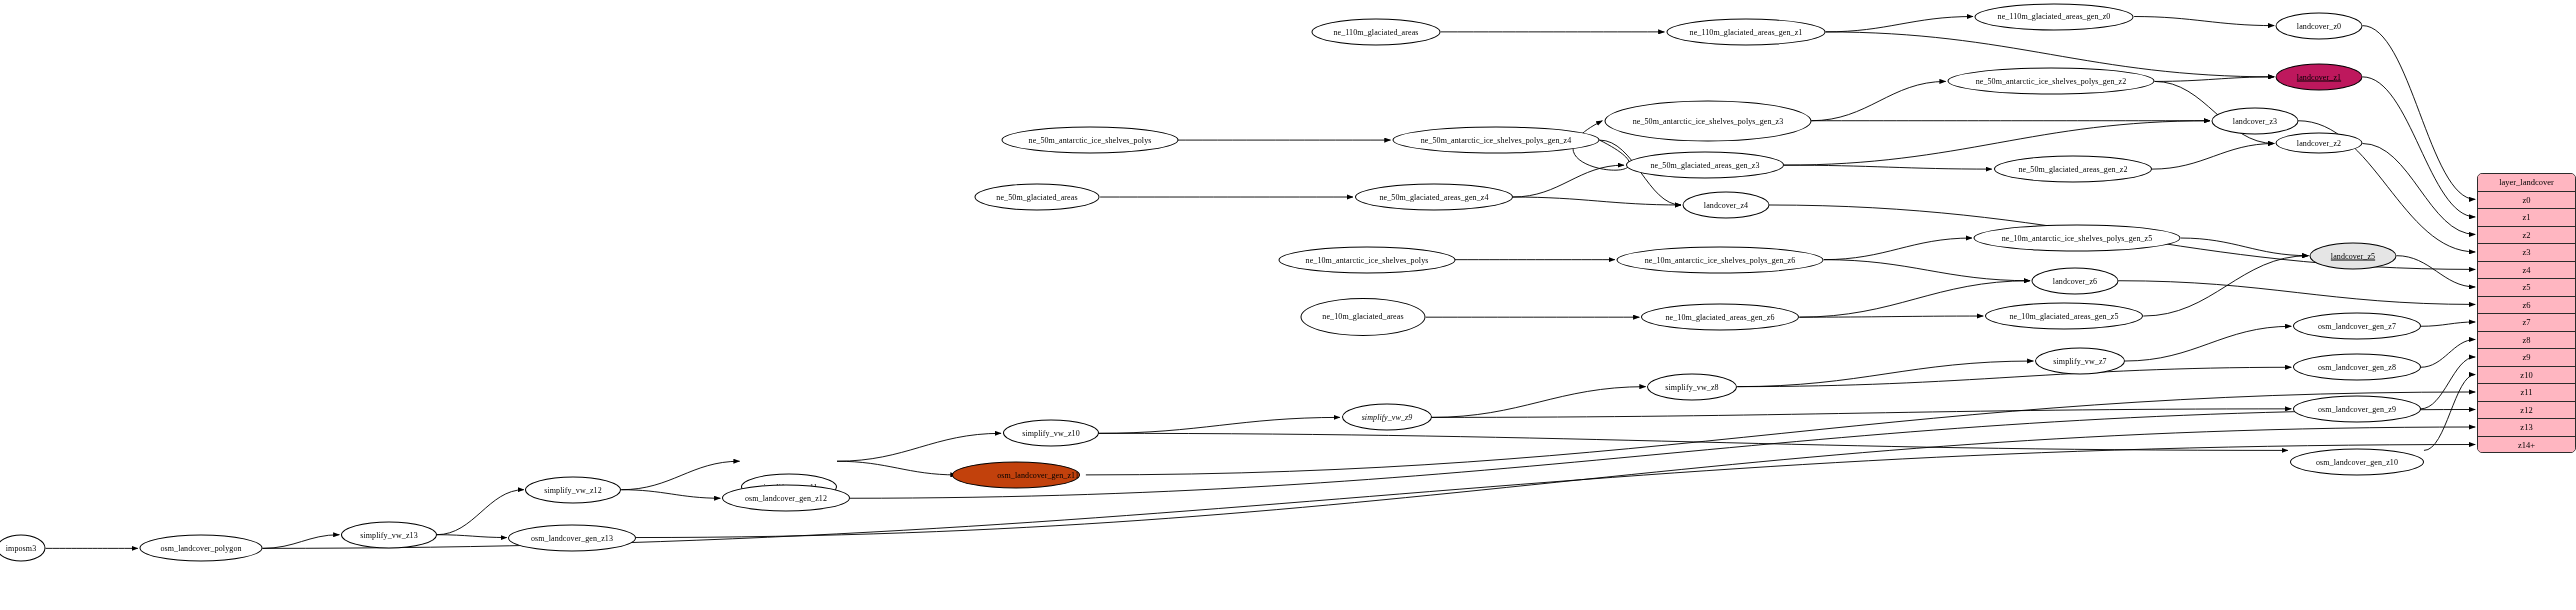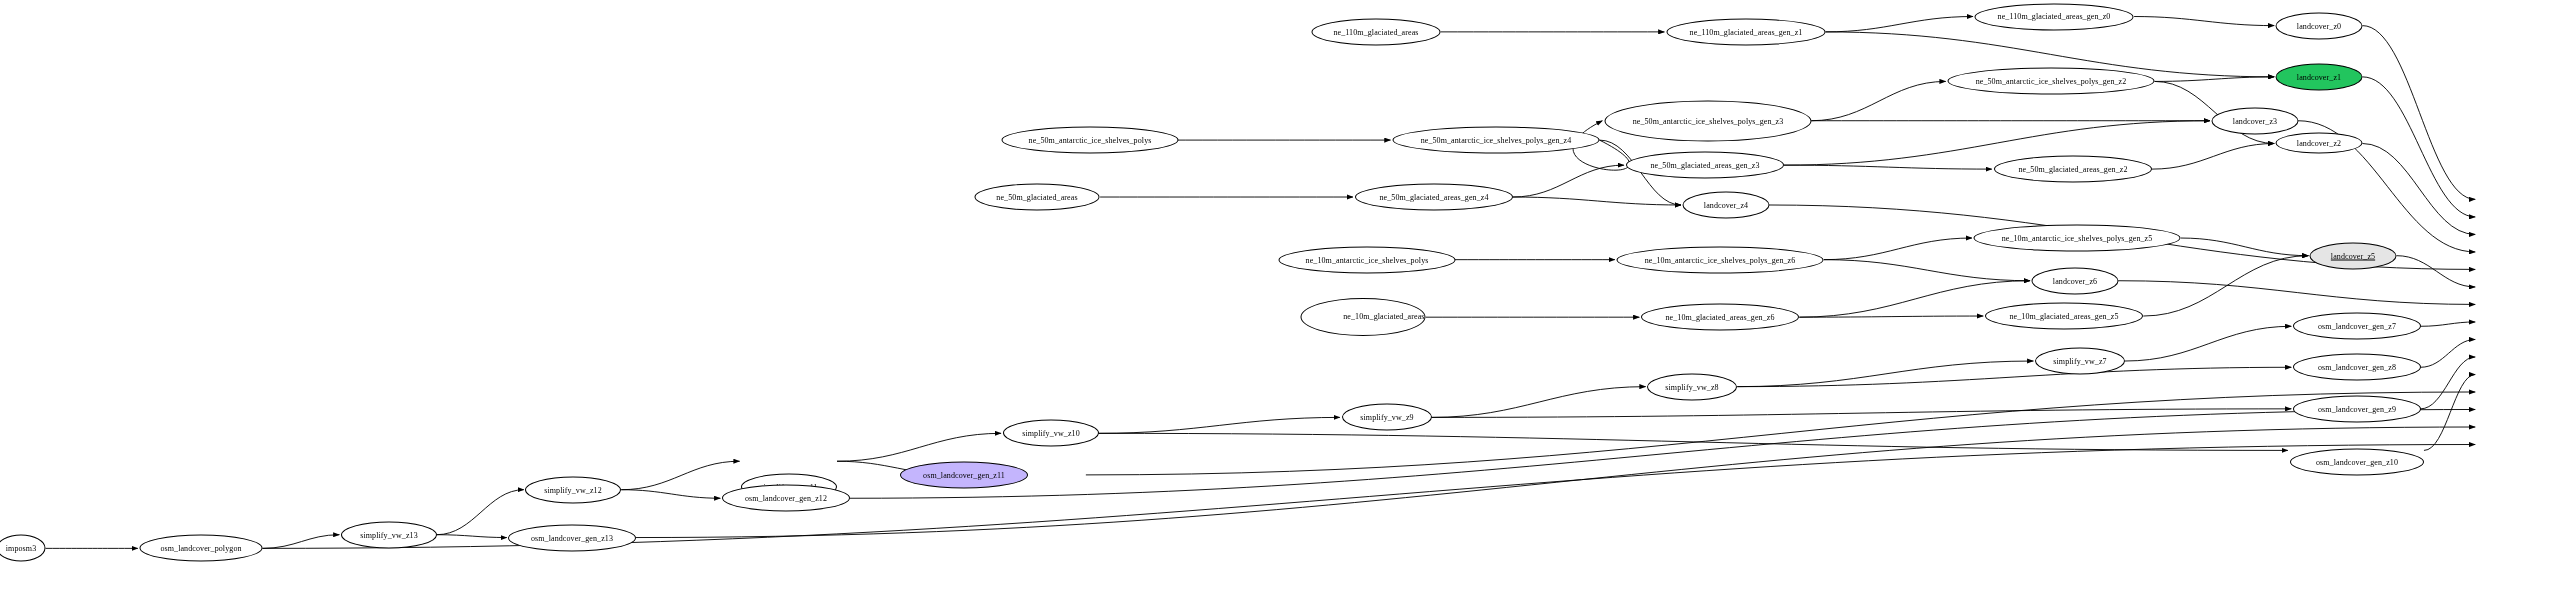--- a/index.html
+++ b/index.html
@@ -117,21 +117,21 @@
       </div>
       <div class="node" style="left: 1746px; top: 32px; width: 159px; height: 27px; background: rgb(255, 255, 255); border-color: rgb(0, 0, 0);">
         <span>ne_110m_glaciated_areas_gen_z1</span>
       </div>
       <div class="node" style="left: 2054px; top: 16.5px; width: 159px; height: 27px; background: rgb(255, 255, 255); border-color: rgb(0, 0, 0);">
         <span>ne_110m_glaciated_areas_gen_z0</span>
       </div>
       <div class="node" style="left: 2319px; top: 26px; width: 87px; height: 27px; background: rgb(255, 255, 255); border-color: rgb(0, 0, 0);">
         <span>landcover_z0</span>
       </div>
-      <div class="node" style="left: 2319px; top: 77px; width: 87px; height: 27px; background: #22c55e; border-color: rgb(0, 0, 0);">
+      <div class="node" style="left: 2319px; top: 77px; width: 87px; height: 27px; background: #be185d; border-color: rgb(0, 0, 0); text-decoration: underline;">
         <span>landcover_z1</span>
       </div>
       <div class="node" style="left: 2051px; top: 81px; width: 207px; height: 27px; background: rgb(255, 255, 255); border-color: rgb(0, 0, 0);">
         <span>ne_50m_antarctic_ice_shelves_polys_gen_z2</span>
       </div>
       <div class="node" style="left: 2319px; top: 143px; width: 87px; height: 21px; background: rgb(255, 255, 255); border-color: rgb(0, 0, 0);">
         <span>landcover_z2</span>
       </div>
       <div class="node" style="left: 1090px; top: 140px; width: 177px; height: 27px; background: rgb(255, 255, 255); border-color: rgb(0, 0, 0);">
         <span>ne_50m_antarctic_ice_shelves_polys</span>
@@ -168,72 +168,90 @@
       </div>
       <div class="node" style="left: 2077px; top: 238px; width: 207px; height: 27px; background: rgb(255, 255, 255); border-color: rgb(0, 0, 0);">
         <span>ne_10m_antarctic_ice_shelves_polys_gen_z5</span>
       </div>
       <div class="node" style="left: 2353px; top: 256px; width: 87px; height: 27px; background: #e5e5e5; border-color: rgb(0, 0, 0); text-decoration: underline;">
         <span>landcover_z5</span>
       </div>
       <div class="node" style="left: 2075px; top: 281px; width: 87px; height: 27px; background: rgb(255, 255, 255); border-color: rgb(0, 0, 0);">
         <span>landcover_z6</span>
       </div>
-      <div class="node" style="left: 1363px; top: 317px; width: 125px; height: 38px; background: rgb(255, 255, 255); border-color: rgb(0, 0, 0); justify-content: flex-end;">
+      <div class="node" style="left: 1363px; top: 317px; width: 125px; height: 38px; background: rgb(255, 255, 255); border-color: rgb(0, 0, 0);">
         <span>ne_10m_glaciated_areas</span>
       </div>
       <div class="node" style="left: 1720px; top: 317px; width: 158px; height: 27px; background: rgb(255, 255, 255); border-color: rgb(0, 0, 0);">
         <span>ne_10m_glaciated_areas_gen_z6</span>
       </div>
       <div class="node" style="left: 2064px; top: 316px; width: 158px; height: 27px; background: rgb(255, 255, 255); border-color: rgb(0, 0, 0);">
         <span>ne_10m_glaciated_areas_gen_z5</span>
       </div>
       <div class="node" style="left: 2357px; top: 326px; width: 128px; height: 27px; background: rgb(255, 255, 255); border-color: rgb(0, 0, 0);">
         <span>osm_landcover_gen_z7</span>
       </div>
       <div class="node" style="left: 2080px; top: 361px; width: 90px; height: 27px; background: rgb(255, 255, 255); border-color: rgb(0, 0, 0);">
         <span>simplify_vw_z7</span>
       </div>
       <div class="node" style="left: 1692px; top: 387px; width: 90px; height: 27px; background: rgb(255, 255, 255); border-color: rgb(0, 0, 0);">
         <span>simplify_vw_z8</span>
       </div>
       <div class="node" style="left: 2357px; top: 367px; width: 128px; height: 27px; background: rgb(255, 255, 255); border-color: rgb(0, 0, 0);">
         <span>osm_landcover_gen_z8</span>
       </div>
-      <div class="node" style="left: 1387px; top: 417px; width: 90px; height: 27px; background: rgb(255, 255, 255); border-color: rgb(0, 0, 0);">
+      <div class="node" style="left: 1387px; top: 417px; width: 90px; height: 27px; background: rgb(255, 255, 255); border-color: rgb(0, 0, 0); font-style: italic;">
         <span>simplify_vw_z9</span>
       </div>
       <div class="node" style="left: 2357px; top: 409px; width: 128px; height: 27px; background: rgb(255, 255, 255); border-color: rgb(0, 0, 0);">
         <span>osm_landcover_gen_z9</span>
       </div>
       <div class="node" style="left: 1051px; top: 433px; width: 96px; height: 27px; background: rgb(255, 255, 255); border-color: rgb(0, 0, 0);">
         <span>simplify_vw_z10</span>
       </div>
       <div class="node" style="left: 2357px; top: 462px; width: 134px; height: 27px; background: rgb(255, 255, 255); border-color: rgb(0, 0, 0);">
         <span>osm_landcover_gen_z10</span>
       </div>
       <div class="node" style="left: 789px; top: 487px; width: 96px; height: 27px; background: rgb(255, 255, 255); border-color: rgb(0, 0, 0);">
         <span>simplify_vw_z11</span>
       </div>
-      <div class="node" style="left: 964px; top: 475px; width: 128px; height: 27px; background: #c4b5fd; border-color: rgb(0, 0, 0);">
+      <div class="node" style="left: 1016px; top: 475px; width: 128px; height: 27px; background: #c2410c; border-color: rgb(0, 0, 0); justify-content: flex-end;">
         <span>osm_landcover_gen_z11</span>
       </div>
       <div class="node" style="left: 573px; top: 490px; width: 96px; height: 27px; background: rgb(255, 255, 255); border-color: rgb(0, 0, 0);">
         <span>simplify_vw_z12</span>
       </div>
       <div class="node" style="left: 786px; top: 498px; width: 128px; height: 27px; background: rgb(255, 255, 255); border-color: rgb(0, 0, 0);">
         <span>osm_landcover_gen_z12</span>
       </div>
       <div class="node" style="left: 389px; top: 535px; width: 96px; height: 27px; background: rgb(255, 255, 255); border-color: rgb(0, 0, 0);">
         <span>simplify_vw_z13</span>
       </div>
       <div class="node" style="left: 572px; top: 538px; width: 128px; height: 27px; background: rgb(255, 255, 255); border-color: rgb(0, 0, 0);">
         <span>osm_landcover_gen_z13</span>
       </div>
       <div class="node" style="left: 201px; top: 548px; width: 123px; height: 27px; background: rgb(255, 255, 255); border-color: rgb(0, 0, 0);">
         <span>osm_landcover_polygon</span>
       </div>
       <div class="node" style="left: 21px; top: 548px; width: 49px; height: 27px; background: rgb(255, 255, 255); border-color: rgb(0, 0, 0);">
         <span>imposm3</span>
       </div>
+    </div>
+  <div class="rec" id="record" style="left: 2477px; top: 173px; width: 99px; height: 280px; background: rgb(255, 182, 193); border-color: rgb(43, 43, 43);">
+      <div class="cell head" style="height: 17.5px;">layer_landcover</div>
+      <div class="cell" style="height: 17.5px;">z0</div>
+      <div class="cell" style="height: 17.5px;">z1</div>
+      <div class="cell" style="height: 17.5px;">z2</div>
+      <div class="cell" style="height: 17.5px;">z3</div>
+      <div class="cell" style="height: 17.5px;">z4</div>
+      <div class="cell" style="height: 17.5px;">z5</div>
+      <div class="cell" style="height: 17.5px;">z6</div>
+      <div class="cell" style="height: 17.5px;">z7</div>
+      <div class="cell" style="height: 17.5px;">z8</div>
+      <div class="cell" style="height: 17.5px;">z9</div>
+      <div class="cell" style="height: 17.5px;">z10</div>
+      <div class="cell" style="height: 17.5px;">z11</div>
+      <div class="cell" style="height: 17.5px;">z12</div>
+      <div class="cell" style="height: 17.5px;">z13</div>
+      <div class="cell" style="height: 17.5px;">z14+</div>
     </div>
 </div>
 
 
 </body></html>

